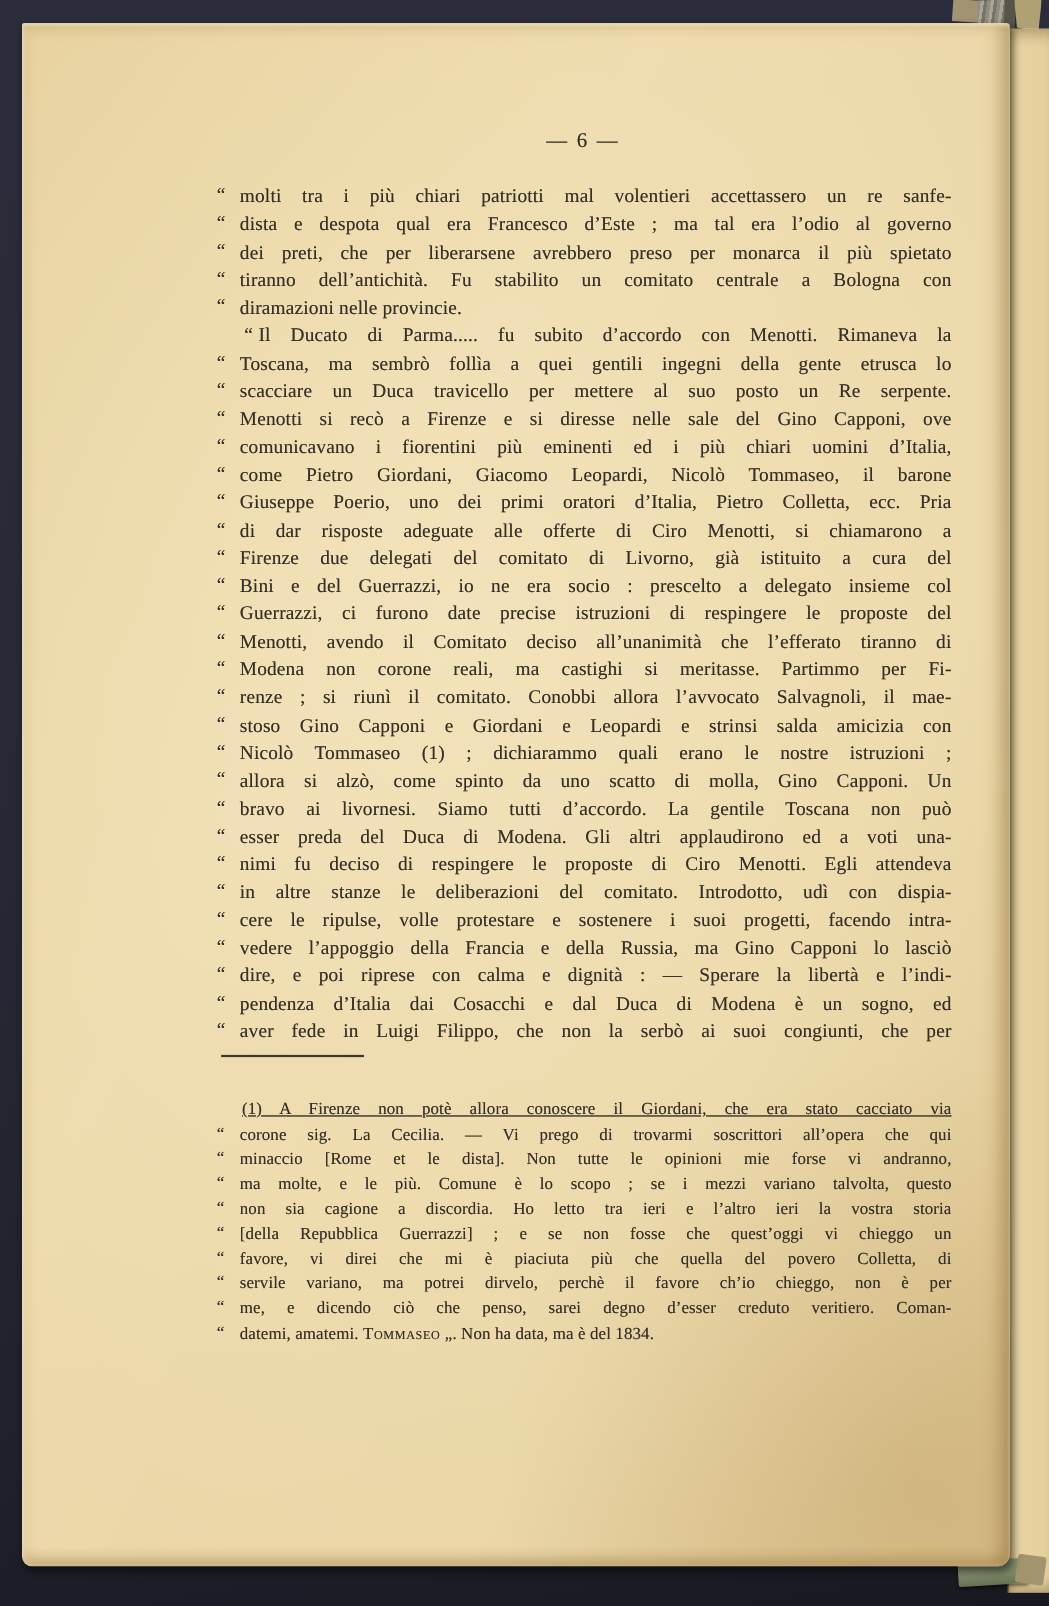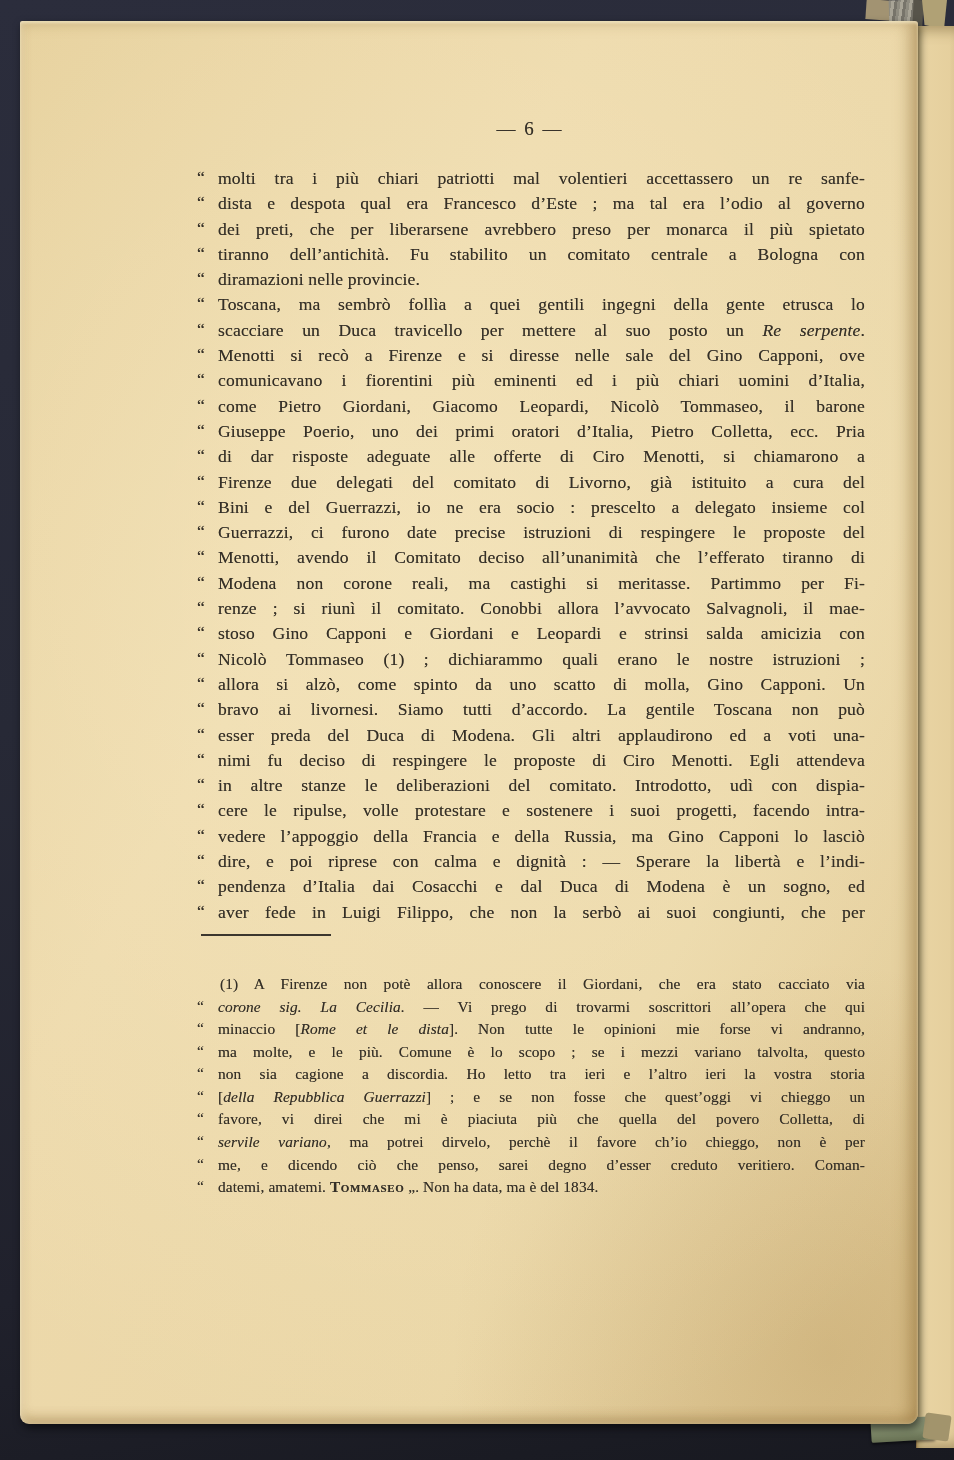--- a/index.html
+++ b/index.html
@@ -61,27 +61,27 @@
   }
   .body-text { margin-top: 24px; font-size: 17.6px; line-height: 25.3px; letter-spacing: .15px; }
   .footnote-sep {
     margin: 9px 0 0 6px; width: 130px; height: 2px; background: #3c372e; border: 0;
   }
   .footnote { margin-top: 37px; font-size: 15.4px; line-height: 22.6px; letter-spacing: .1px; }
 
   .line { position: relative; text-align: justify; text-align-last: justify; white-space: normal; }
   .line.hang { padding-left: 23px; }
   .line.indent { padding-left: 23px; text-indent: 4px; }
-  .line.first { padding-left: 0; text-indent: 25px; }
+  .line.first { padding-left: 0; text-indent: 25px; text-decoration: underline; }
   .line.flush { padding-left: 0; }
   .line.noj { text-align: left; text-align-last: left; }
   .q { position: absolute; left: 2px; top: -1px; }
   .qi { margin-right: 5px; }
-  .it { font-style: italic; }
-  .sc { font-variant: small-caps; letter-spacing: .6px; font-weight: bold; }
+  .it { }
+  .sc { font-variant: small-caps; letter-spacing: .6px; }
 </style>
 </head>
 <body>
 
 <div class="corner-shape shape-a"></div>
 <div class="corner-shape shape-b"></div>
 <div class="corner-shape shape-c"></div>
 <div class="corner-shape shape-d"></div>
 
 <div class="page-edge-strip"></div>
@@ -91,20 +91,21 @@
 
 <div class="book-page">
   <div class="text-column">
     <div class="page-number">— 6 —</div>
     <div class="body-text" id="body-text">
         <div class="line hang"><span class="q">“</span>molti tra i più chiari patriotti mal volentieri accettassero un re sanfe-</div>
         <div class="line hang"><span class="q">“</span>dista e despota qual era Francesco d’Este ; ma tal era l’odio al governo</div>
         <div class="line hang"><span class="q">“</span>dei preti, che per liberarsene avrebbero preso per monarca il più spietato</div>
         <div class="line hang"><span class="q">“</span>tiranno dell’antichità. Fu stabilito un comitato centrale a Bologna con</div>
         <div class="line hang noj"><span class="q">“</span>diramazioni nelle provincie.</div>
+        <div class="line indent"><span class="qi">“</span>Il Ducato di Parma..... fu subito d’accordo con Menotti. Rimaneva la</div>
         <div class="line hang"><span class="q">“</span>Toscana, ma sembrò follìa a quei gentili ingegni della gente etrusca lo</div>
         <div class="line hang"><span class="q">“</span>scacciare un Duca travicello per mettere al suo posto un <span class="it">Re serpente</span>.</div>
         <div class="line hang"><span class="q">“</span>Menotti si recò a Firenze e si diresse nelle sale del Gino Capponi, ove</div>
         <div class="line hang"><span class="q">“</span>comunicavano i fiorentini più eminenti ed i più chiari uomini d’Italia,</div>
         <div class="line hang"><span class="q">“</span>come Pietro Giordani, Giacomo Leopardi, Nicolò Tommaseo, il barone</div>
         <div class="line hang"><span class="q">“</span>Giuseppe Poerio, uno dei primi oratori d’Italia, Pietro Colletta, ecc. Pria</div>
         <div class="line hang"><span class="q">“</span>di dar risposte adeguate alle offerte di Ciro Menotti, si chiamarono a</div>
         <div class="line hang"><span class="q">“</span>Firenze due delegati del comitato di Livorno, già istituito a cura del</div>
         <div class="line hang"><span class="q">“</span>Bini e del Guerrazzi, io ne era socio : prescelto a delegato insieme col</div>
         <div class="line hang"><span class="q">“</span>Guerrazzi, ci furono date precise istruzioni di respingere le proposte del</div>

